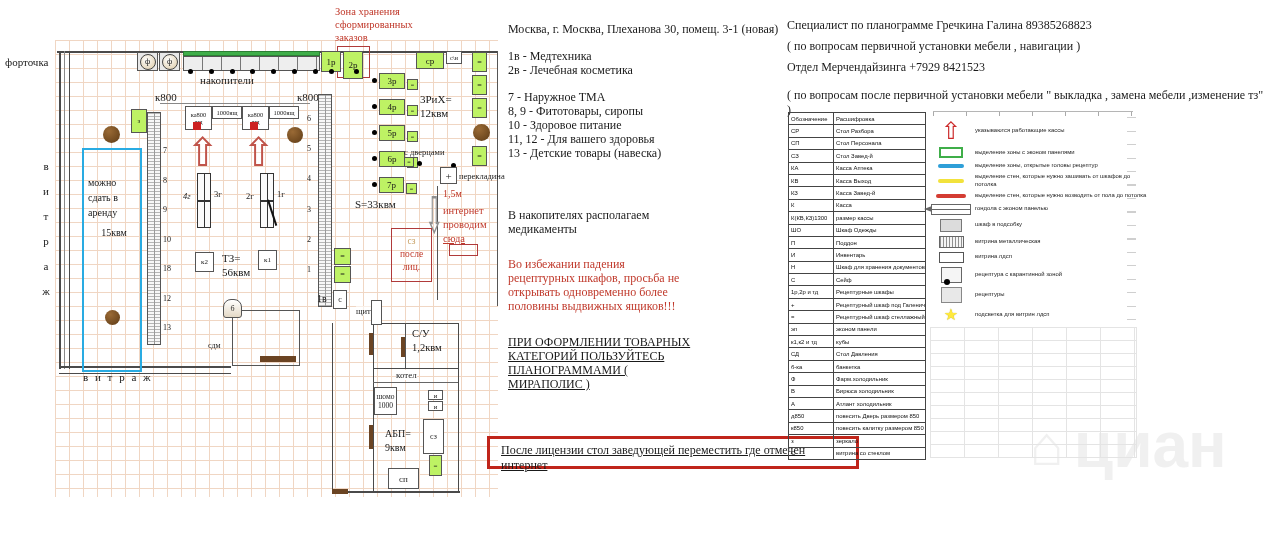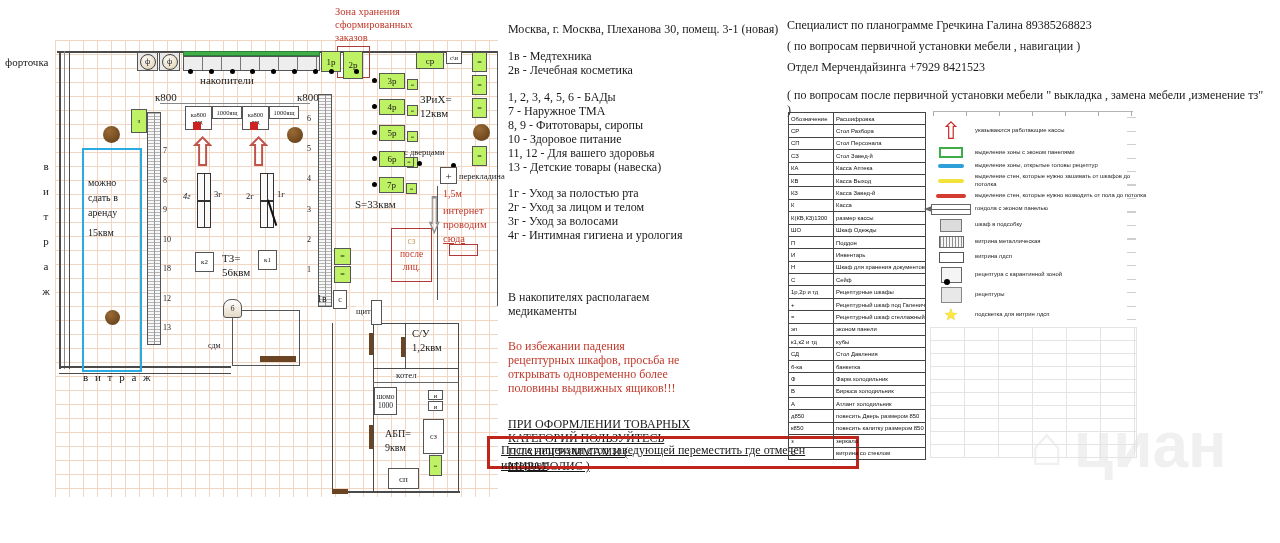--- a/index.html
+++ b/index.html
@@ -158,21 +158,21 @@
       <span>9</span>
       <span>10</span>
       <span>18</span>
       <span>12</span>
       <span>13</span>
     </div>
 
   <div class="abs" style="left:82px;top:148px;width:60px;height:224px;border:2.5px solid #29abe2;box-sizing:border-box;"></div>
   <div class="abs serif" style="left:88px;top:175px;width:52px;font-size:10px;line-height:15px;">
     <div>можно сдать в аренду</div>
-    <div style="margin-top:5px;">15квм</div>
+    <div style="margin-top:5px;text-align:center;">15квм</div>
   </div>
 
   <div class="abs box white" style="left:185px;top:106px;width:27px;height:24px;font-size:6.5px;text-align:center;line-height:1.1;">
       <span>ка800 ящ</span>
     </div>
   <div class="abs box white" style="left:212px;top:106px;width:30px;height:13px;font-size:6.5px;">
       <span>1000ящ</span>
     </div>
   <div class="abs box white" style="left:242px;top:106px;width:27px;height:24px;font-size:6.5px;text-align:center;line-height:1.1;">
       <span>ка800 ящ</span>
@@ -338,33 +338,26 @@
       <span>сп</span>
     </div>
 
   <div class="abs serif" style="left:508px;top:22px;width:275px;">
     <div class="note-line" style="margin-bottom:13px;">Москва, г. Москва, Плеханова 30, помещ. 3-1 (новая)</div>
     <div style="margin-bottom:13px;">
         <div class="note-line">1в - Медтехника</div>
         <div class="note-line">2в - Лечебная косметика</div>
       </div>
     <div style="margin-bottom:12px;">
-        <div class="note-line">1, 2, 3, 4, 5, 6 - БАДы</div>
         <div class="note-line">7 - Наружное ТМА</div>
         <div class="note-line">8, 9 - Фитотовары, сиропы</div>
         <div class="note-line">10 - Здоровое питание</div>
         <div class="note-line">11, 12 - Для вашего здоровья</div>
         <div class="note-line">13 - Детские товары (навеска)</div>
       </div>
-    <div>
-        <div class="note-line">1г - Уход за полостью рта</div>
-        <div class="note-line">2г - Уход за лицом и телом</div>
-        <div class="note-line">3г - Уход за волосами</div>
-        <div class="note-line">4г - Интимная гигиена и урология</div>
-      </div>
     <div class="note-line" style="margin-top:48px;width:150px;">В накопителях располагаем медикаменты</div>
     <div class="note-line red" style="margin-top:21px;width:172px;">Во избежании падения рецептурных шкафов, просьба не открывать одновременно более половины выдвижных ящиков!!!</div>
     <div class="note-line" style="margin-top:22px;width:188px;text-decoration:underline;">ПРИ ОФОРМЛЕНИИ ТОВАРНЫХ КАТЕГОРИЙ ПОЛЬЗУЙТЕСЬ ПЛАНОГРАММАМИ ( МИРАПОЛИС )</div>
   </div>
 
   <div class="abs" style="left:487px;top:436px;width:372px;height:33px;border:3px solid #c0251b;box-sizing:border-box;">
     <div class="serif" style="font-size:12px;padding:4px 8px 0 11px;text-decoration:underline;">После лицензии стол заведующей переместить где отмечен интернет</div>
   </div>
 
   <div class="abs serif" style="left:787px;top:18px;width:480px;font-size:12px;">

